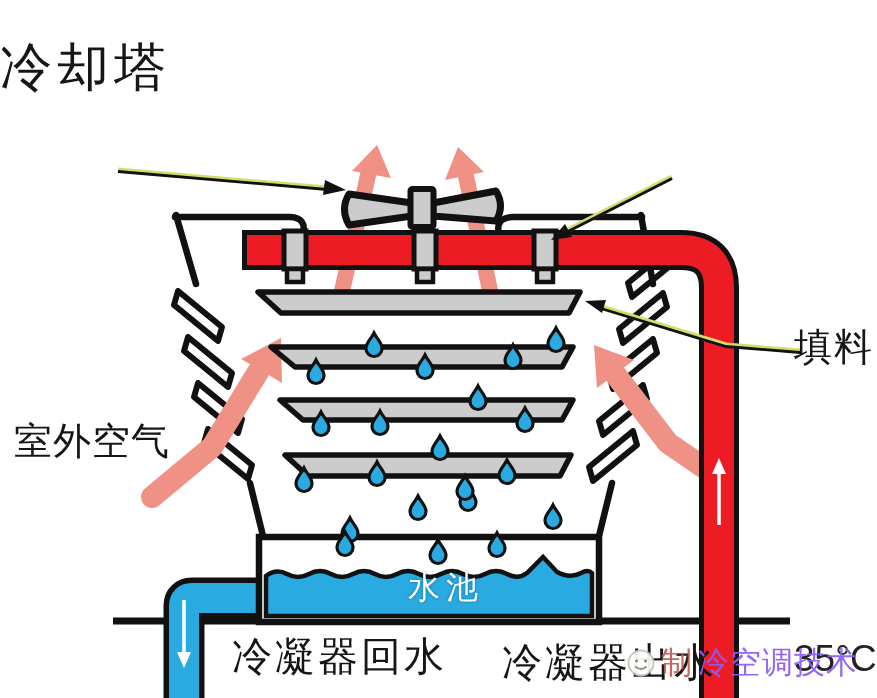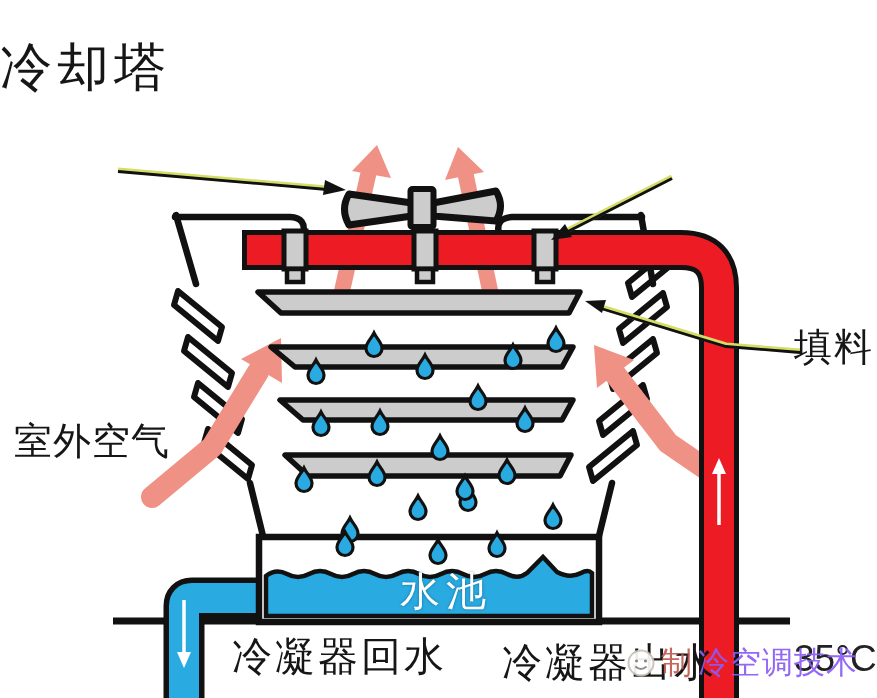--- a/index.html
+++ b/index.html
@@ -6,21 +6,21 @@
   .stage{position:relative;width:877px;height:698px;background:#fff;overflow:hidden;
          font-family:"Liberation Serif","DejaVu Serif",serif;color:#161616;}
   .stage svg.diagram{position:absolute;left:0;top:0;z-index:1;}
   .lbl{position:absolute;z-index:2;white-space:nowrap;line-height:1.05;}
   .title{position:absolute;top:4px;left:0;width:100%;text-align:left;
          font-size:52px;letter-spacing:5px;z-index:2;margin-top:29px;}
   .lbl-fan{left:10px;top:142px;font-size:38px;letter-spacing:14px;}
   .lbl-dist{left:666px;top:154px;font-size:37px;letter-spacing:2px;}
   .lbl-fill{left:794px;top:328px;font-size:38px;letter-spacing:2px;}
   .lbl-air{left:14px;top:412px;font-size:38px;letter-spacing:1px;margin-top:10px;}
-  .lbl-basin{left:376px;top:571px;width:140px;text-align:center;font-size:40px;
+  .lbl-basin{left:376px;top:571px;width:140px;text-align:center;font-size:32px;
              letter-spacing:6px;color:#fff;text-shadow:0 0 3px rgba(0,60,90,.55);}
   .lbl-rtemp{left:96px;top:638px;font-size:38px;font-family:"Liberation Sans","DejaVu Sans",sans-serif;}
   .lbl-return{left:210px;top:636px;font-size:40px;letter-spacing:3px;margin-left:22px;}
   .lbl-outlet{left:502px;top:642px;font-size:40px;letter-spacing:3px;}
   .lbl-otemp{left:794px;top:640px;font-size:37px;color:#222;
              font-family:"Liberation Sans","DejaVu Sans",sans-serif;}
   .watermark{position:absolute;left:626px;top:642px;z-index:3;display:flex;align-items:center;
              gap:5px;font-size:31px;letter-spacing:1px;opacity:.92;}
   .watermark .wm-first{color:#c05a52;}
   .watermark .wm-rest{color:#8b5cf6;}

